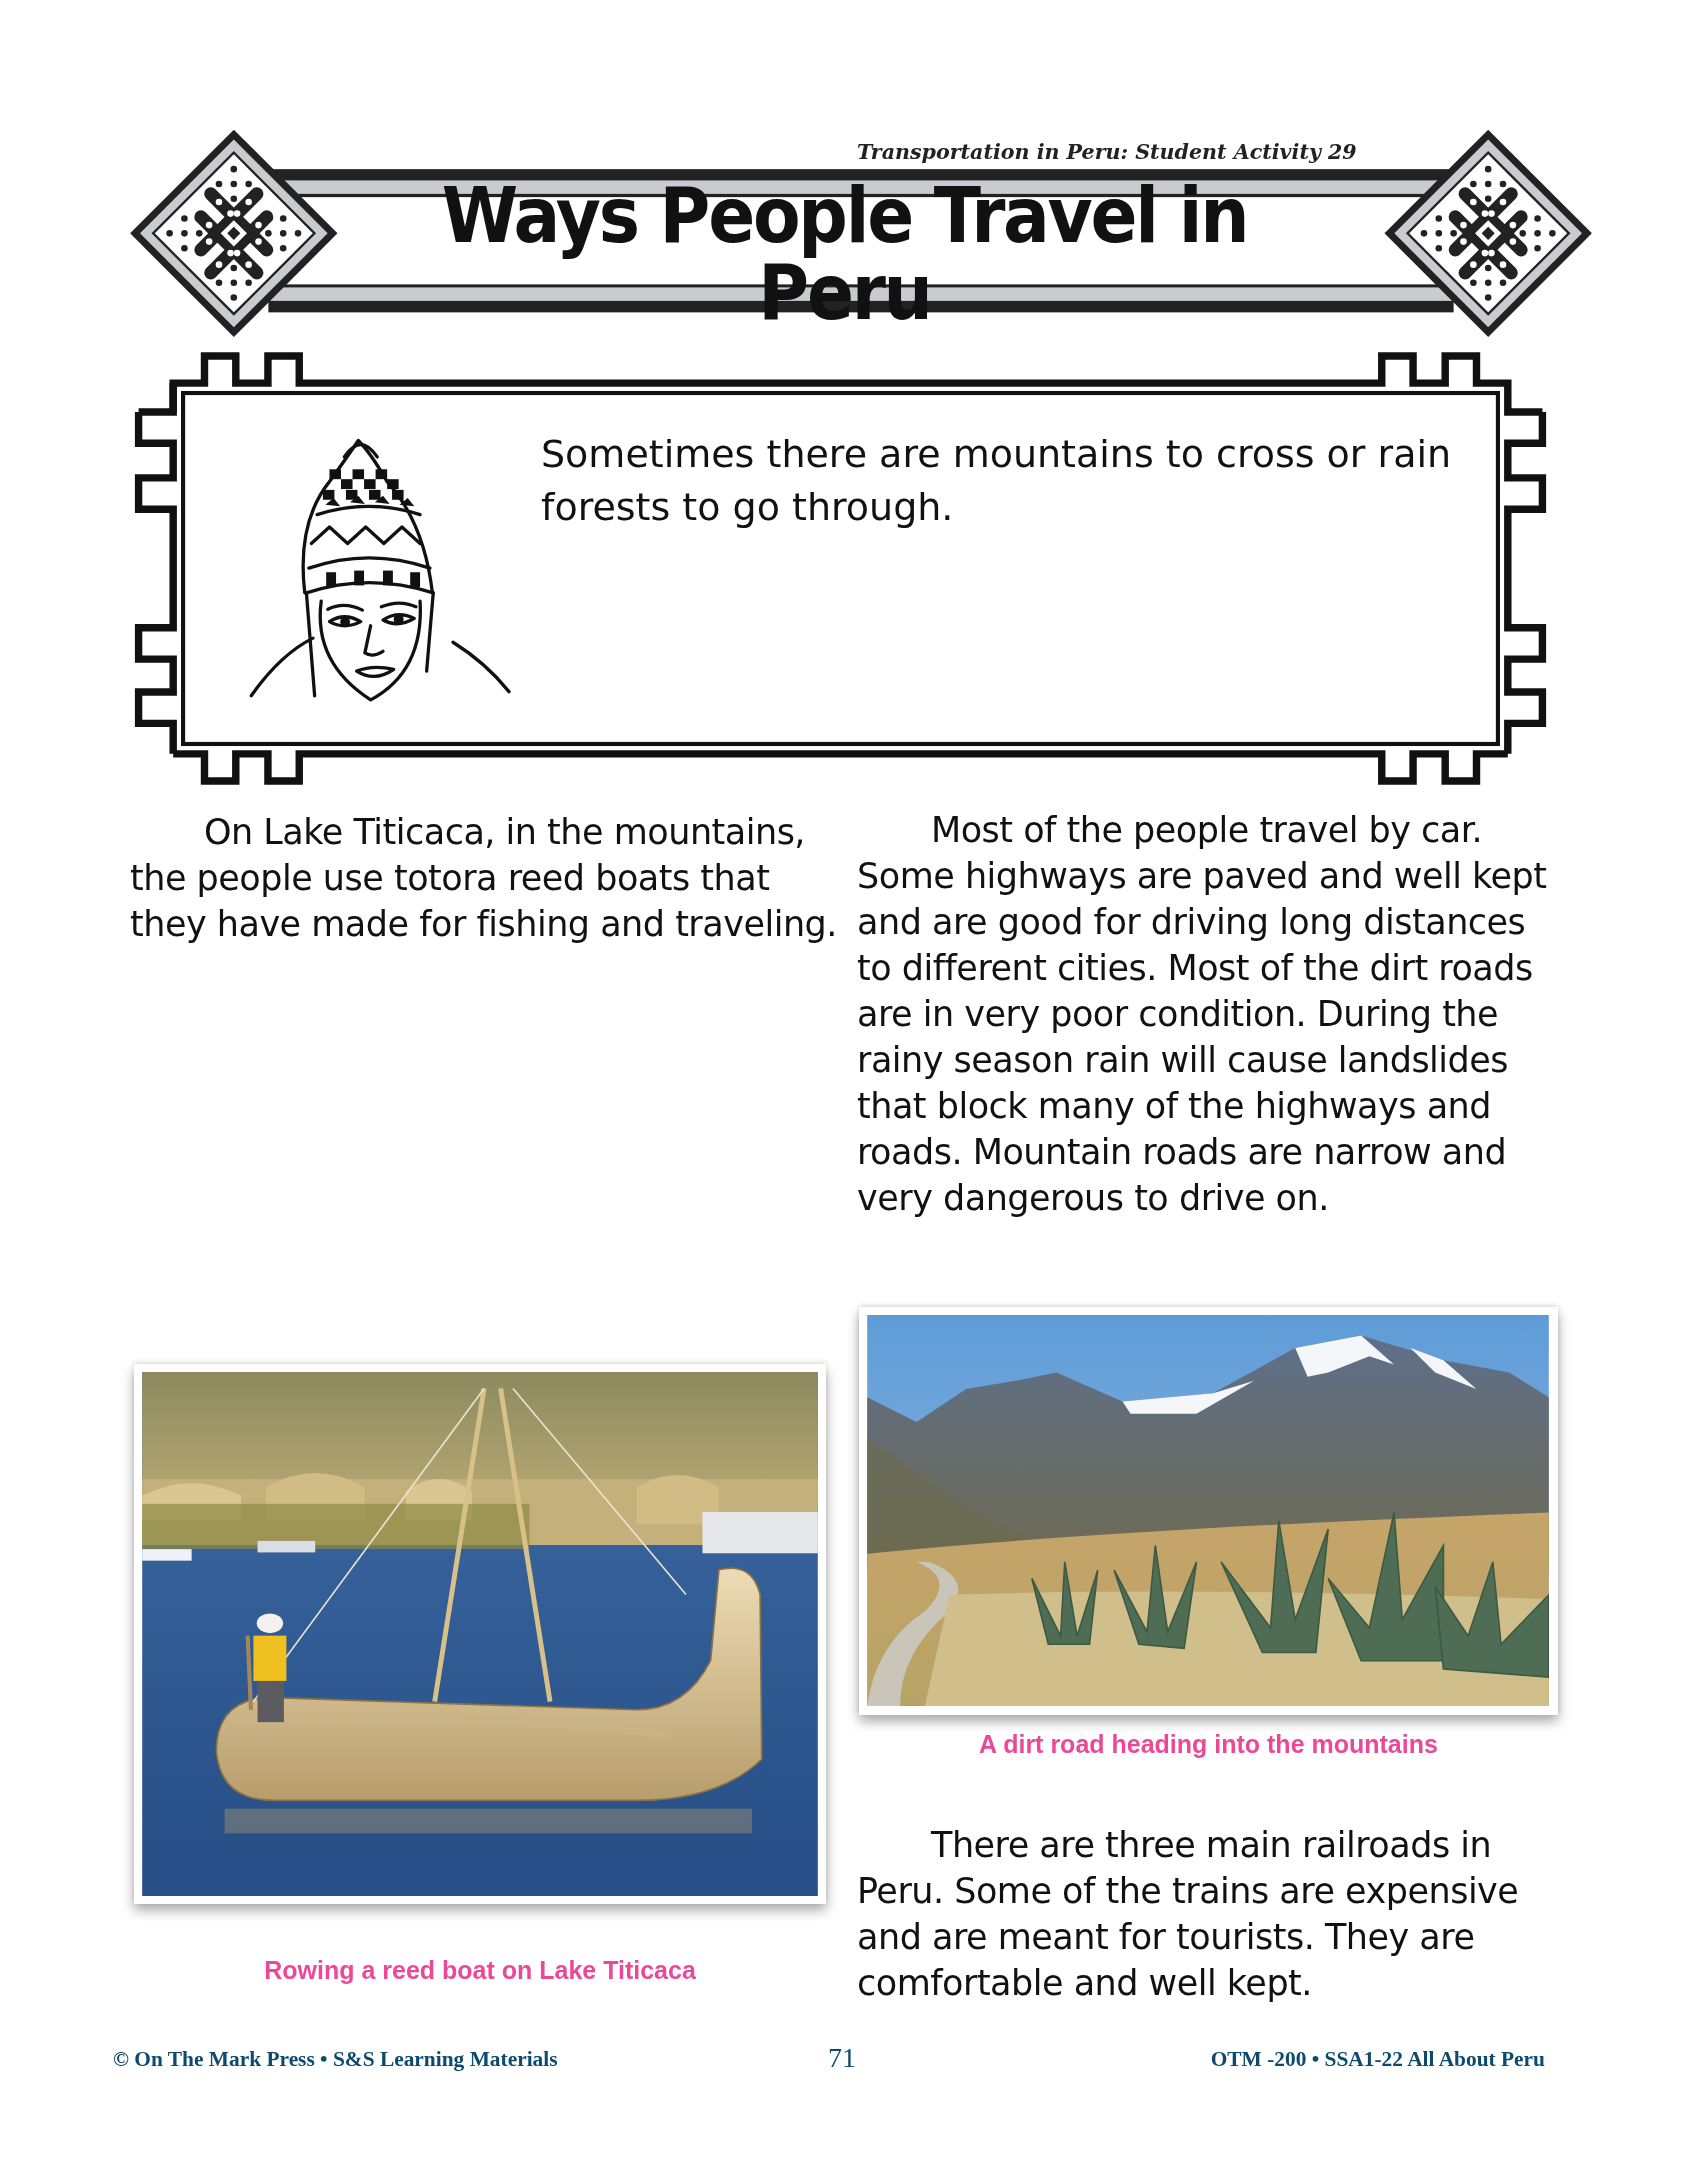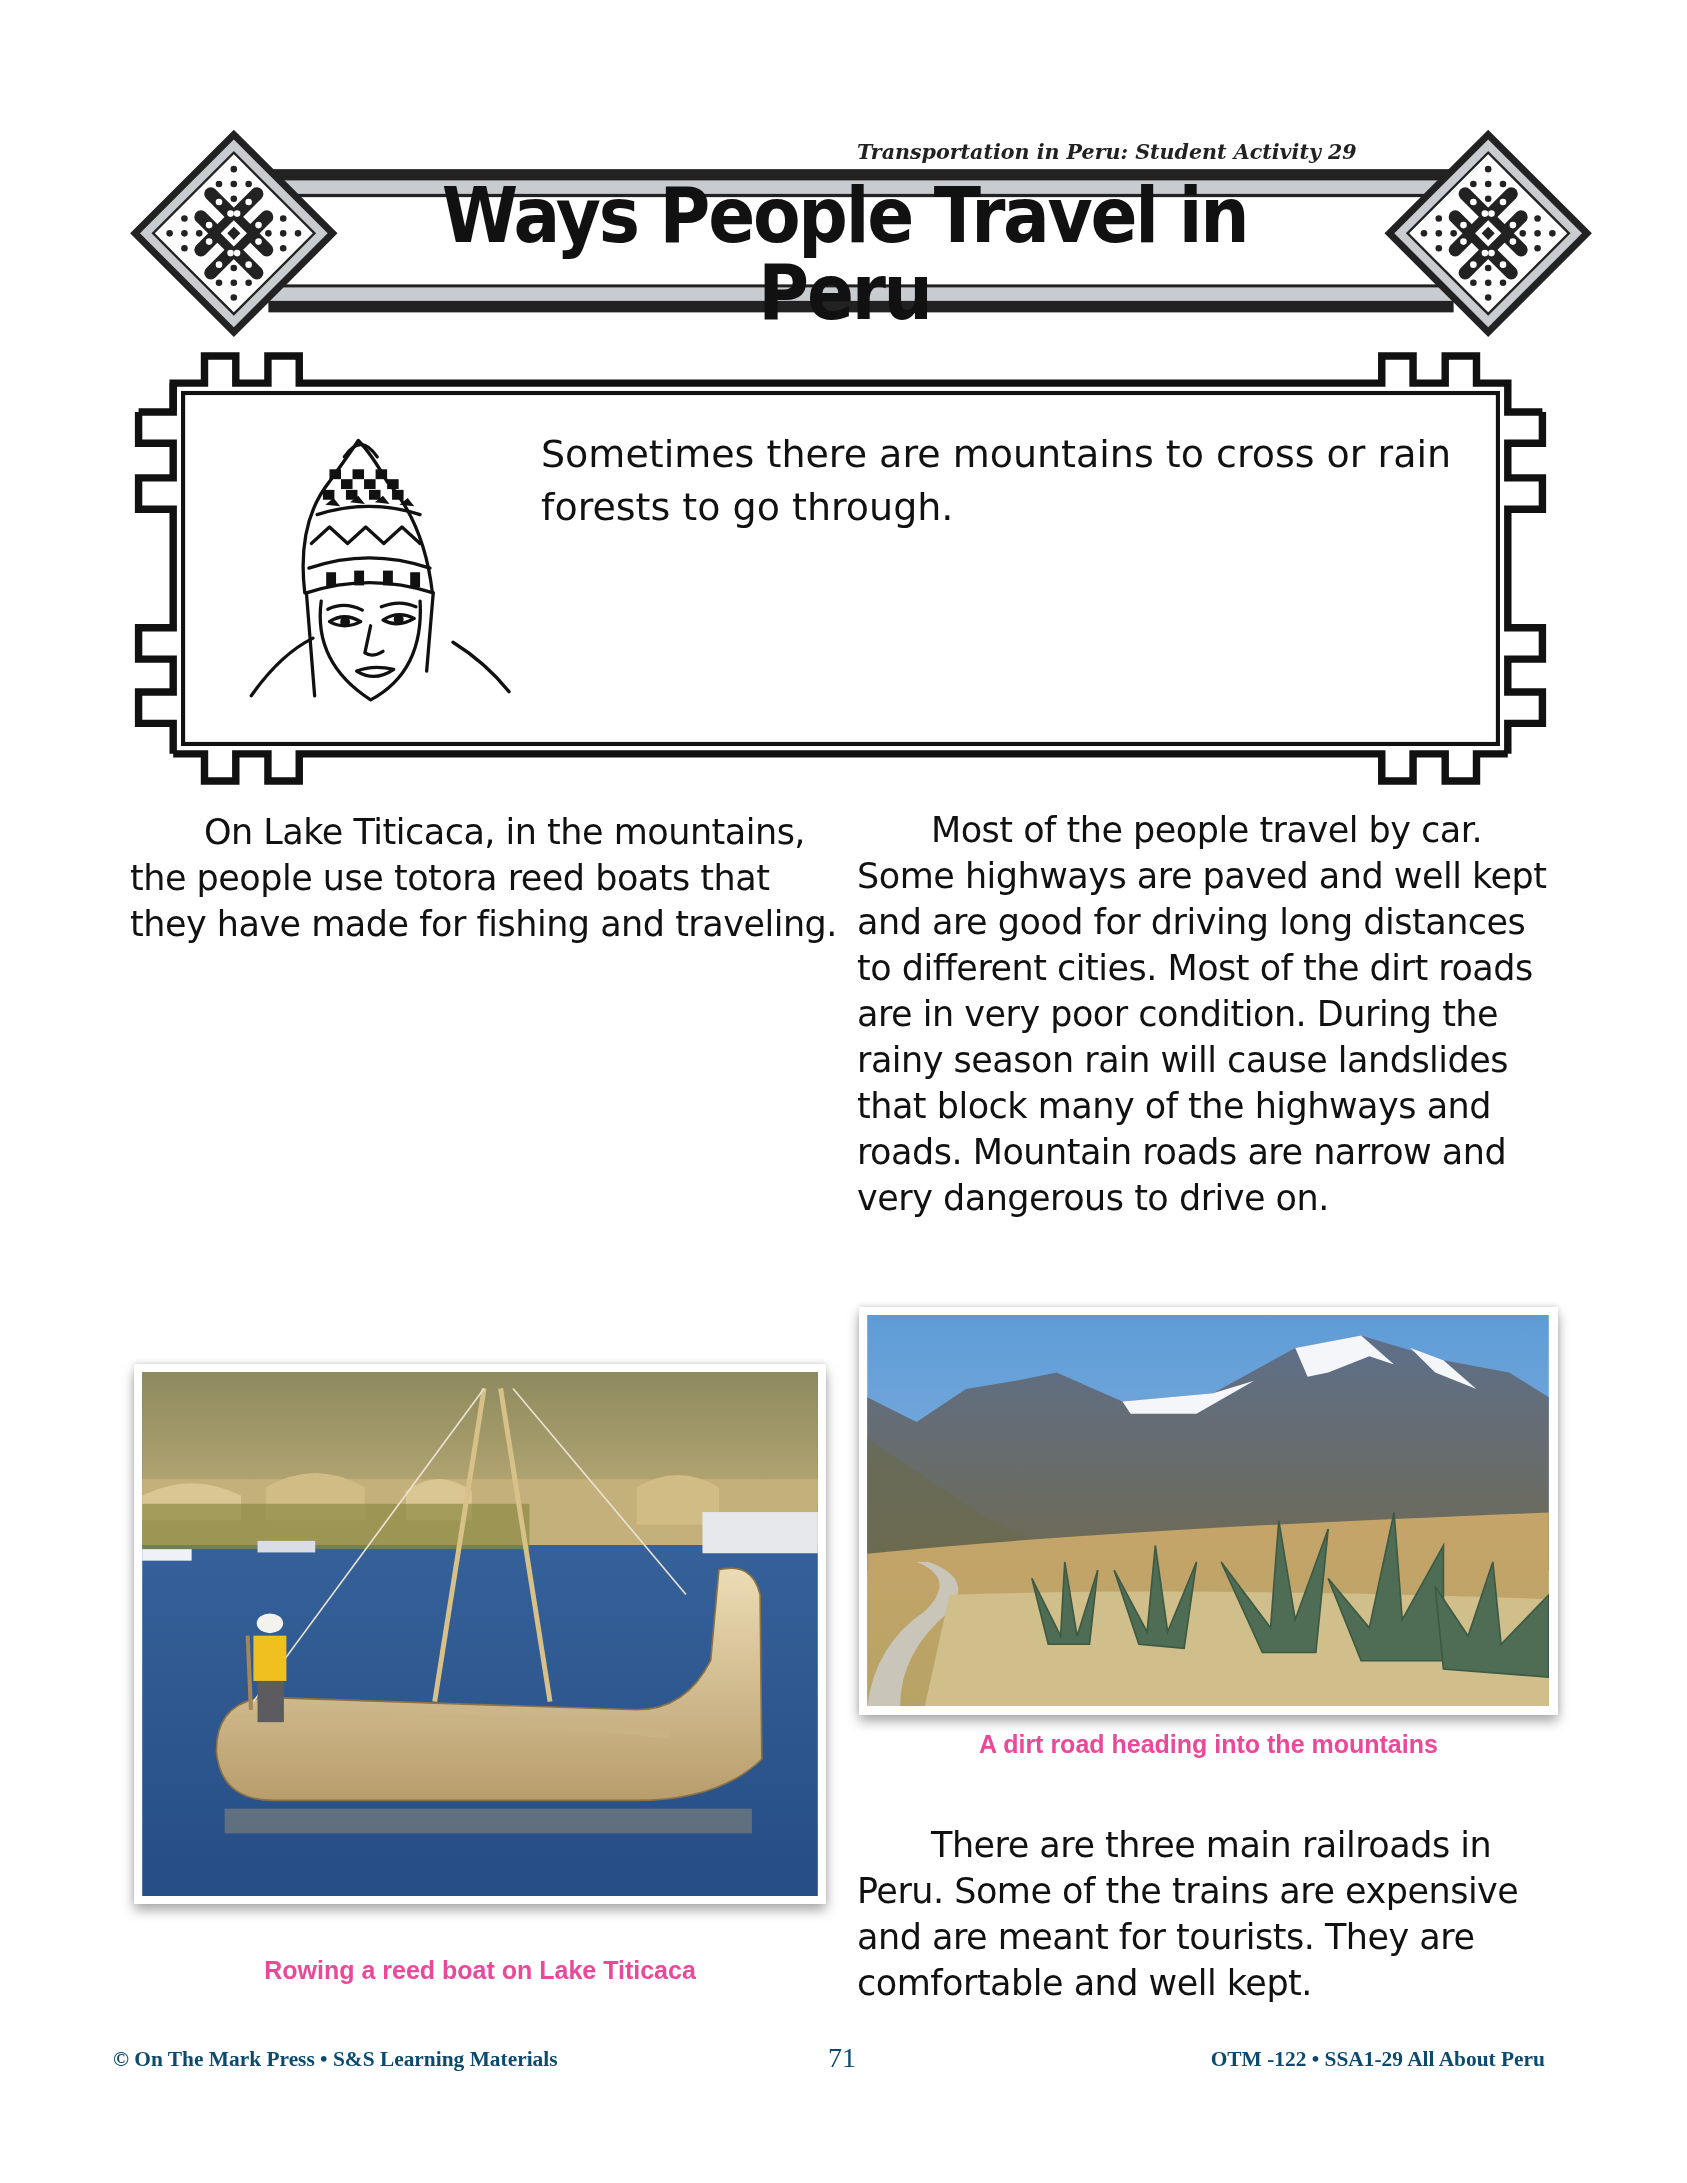--- a/index.html
+++ b/index.html
@@ -323,14 +323,14 @@
   </svg>
 </div>
 <div class="abs caption cap2">A dirt road heading into the mountains</div>
 
 <div class="abs col col-right2">
   <p>There are three main railroads in Peru.  Some of the trains are expensive and are meant for tourists. They are comfortable and well kept.</p>
 </div>
 
 <div class="abs footer foot-left">© On The Mark Press • S&amp;S Learning Materials</div>
 <div class="abs footer foot-center">71</div>
-<div class="abs footer foot-right">OTM -122 • SSA1-29 All About Peru</div>
+<div class="abs footer foot-right">OTM -200 • SSA1-22 All About Peru</div>
 
 
 </body></html>

